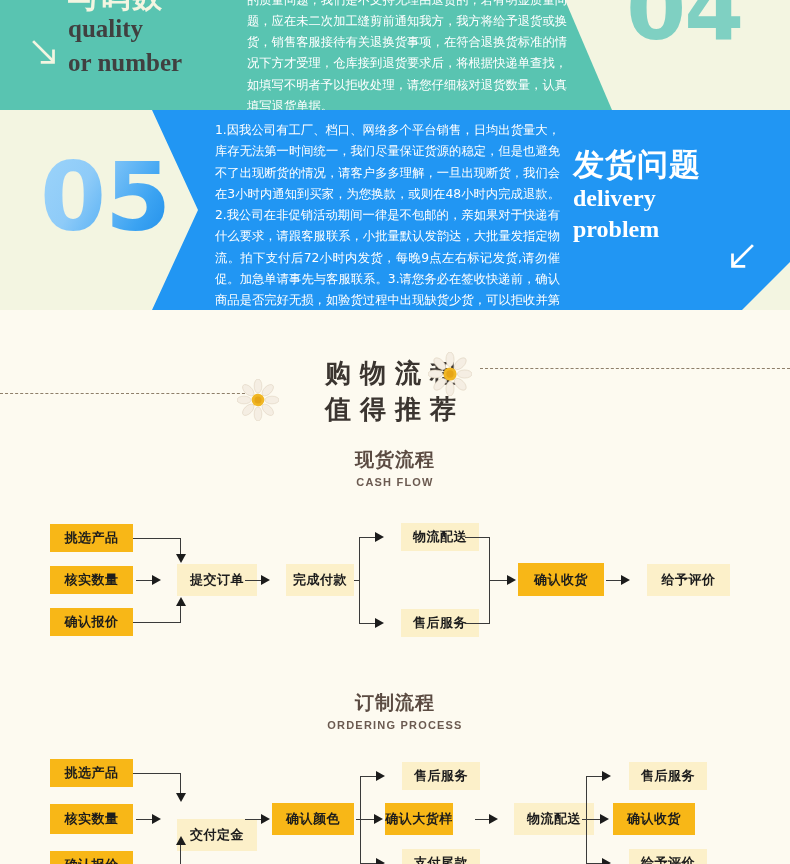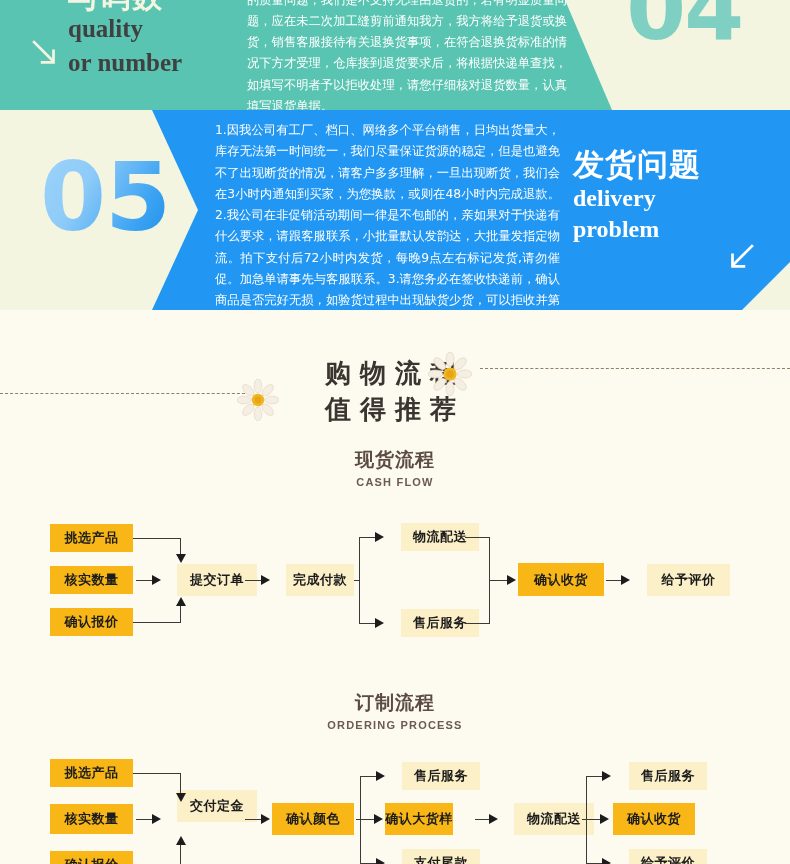--- a/index.html
+++ b/index.html
@@ -294,21 +294,21 @@
     <div class="node dark" style="left:50px;top:4px;width:83px;height:28px;">
       <span>挑选产品</span>
     </div>
     <div class="node dark" style="left:50px;top:49px;width:83px;height:30px;">
       <span>核实数量</span>
     </div>
     <div class="node dark" style="left:50px;top:96px;width:83px;height:28px;">
       <span>确认报价</span>
     </div>
 
-    <div class="node light" style="left:163px;top:35px;width:80px;height:32px;">
+    <div class="node light" style="left:163px;top:64px;width:80px;height:32px;">
       <span>交付定金</span>
     </div>
     <div class="node dark" style="left:272px;top:48px;width:82px;height:32px;">
       <span>确认颜色</span>
     </div>
 
     <div class="node light" style="left:388px;top:7px;width:78px;height:28px;">
       <span>售后服务</span>
     </div>
     <div class="node dark" style="left:385px;top:48px;width:68px;height:32px;">

